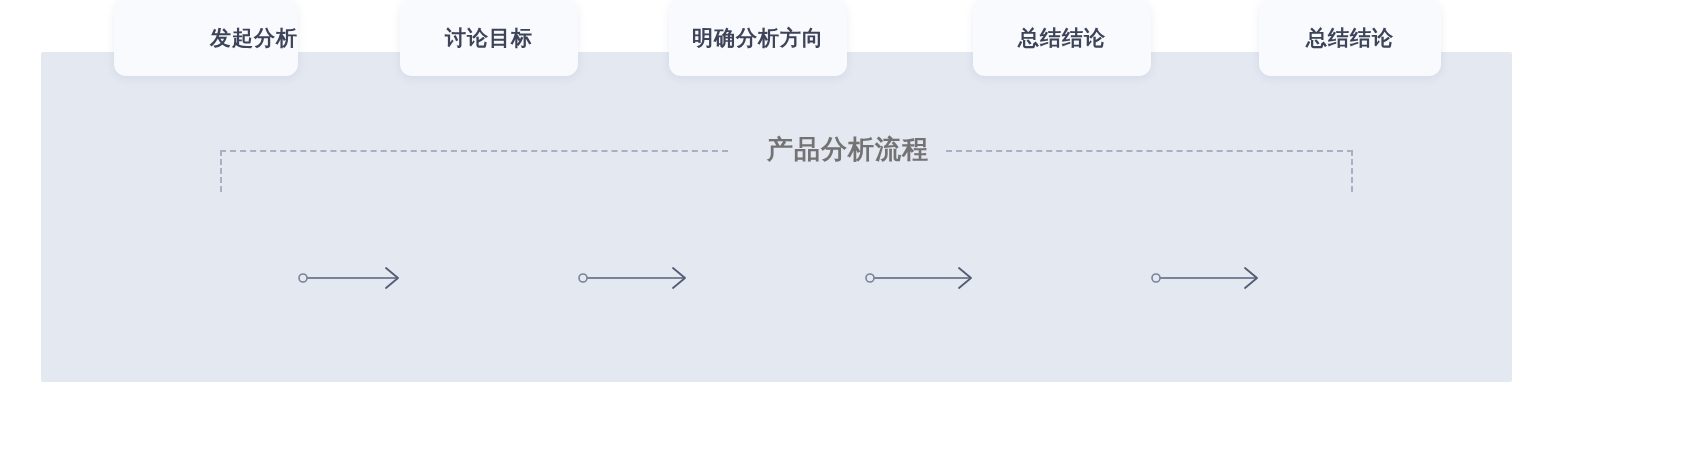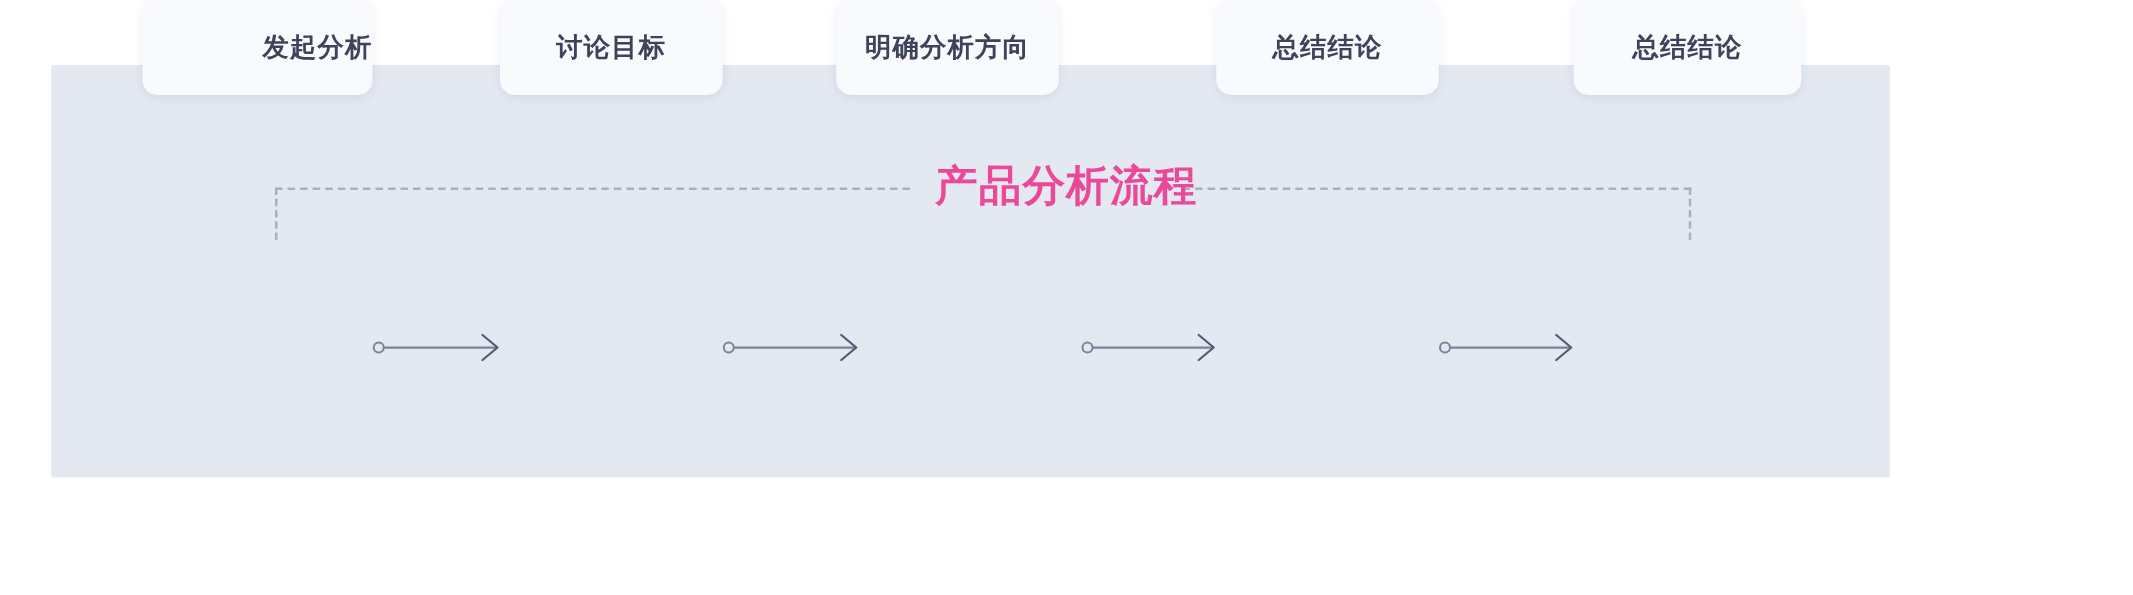--- a/index.html
+++ b/index.html
@@ -51,24 +51,24 @@
   .bracket-tick.start { left: 0; }
   .bracket-tick.end   { right: 0; }
 
   
   .group-title {
     position: absolute;
     left: 748px;
     top: 132px;
     width: 200px;
     text-align: center;
-    font-size: 34px;
+    font-size: 26px;
     font-weight: bold;
     letter-spacing: 1px;
-    color: #ec4899;
+    color: #737373;
     white-space: nowrap;
     line-height: 34px;
   }
 
   .node {
     position: absolute;
     top: 0;
     height: 76px;
     background: #f9fafd;
     border-radius: 12px;

